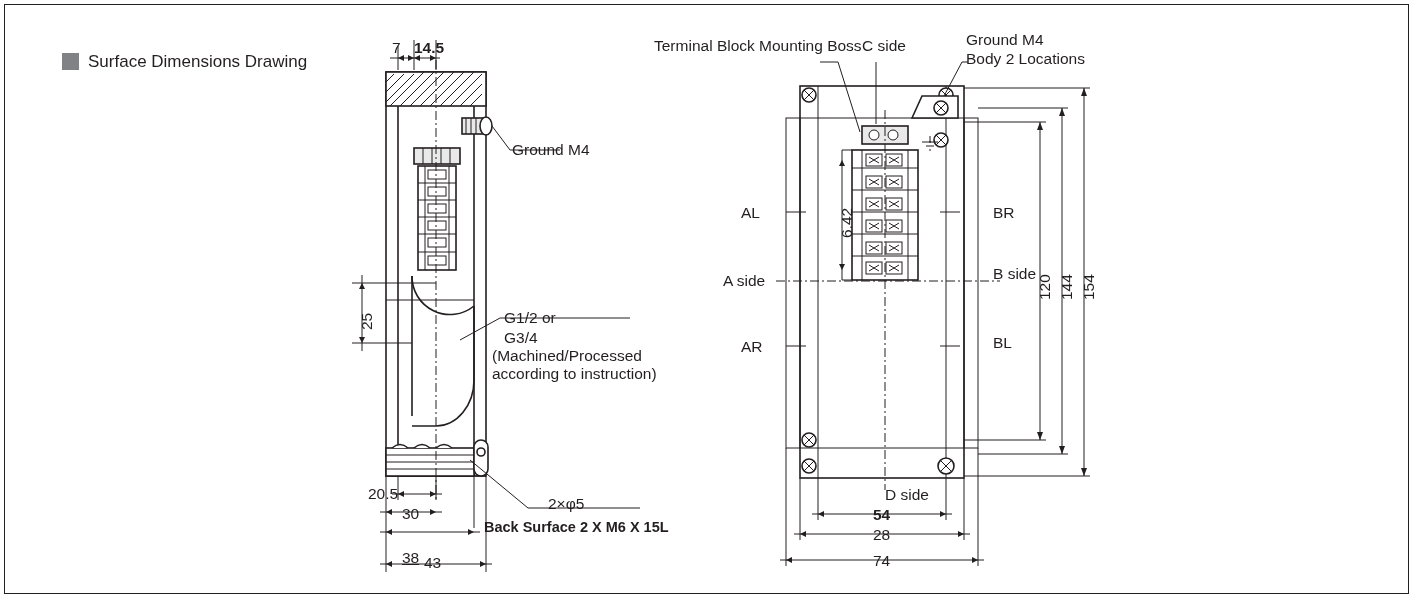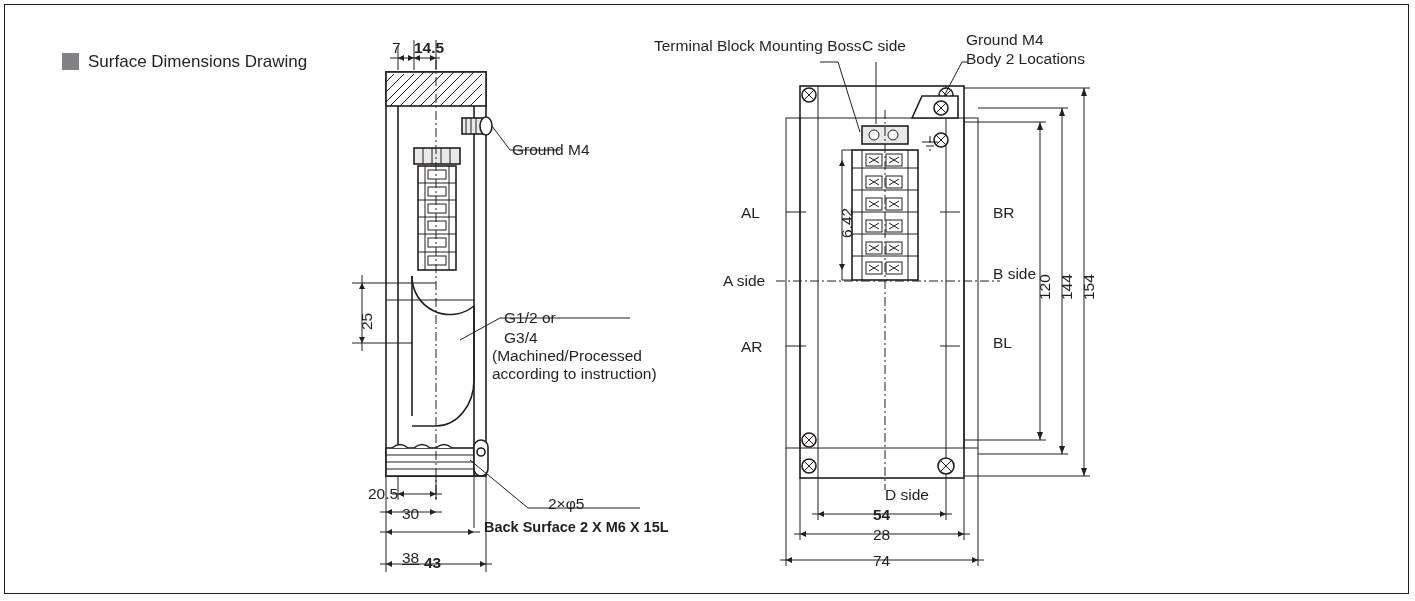--- a/index.html
+++ b/index.html
@@ -333,21 +333,21 @@
   <div class="vert" style="left:358px;top:330px;">25</div>
 
   <div class="lbl" style="left:504px;top:308px;">G1/2 or</div>
   <div class="lbl" style="left:504px;top:328px;">G3/4</div>
   <div class="lbl" style="left:492px;top:346px;">(Machined/Processed</div>
   <div class="lbl" style="left:492px;top:364px;">according to instruction)</div>
 
   <div class="lbl" style="left:368px;top:484px;">20.5</div>
   <div class="lbl" style="left:402px;top:504px;">30</div>
   <div class="lbl" style="left:402px;top:548px;text-decoration:underline;">38</div>
-  <div class="lbl" style="left:424px;top:553px;font-weight:bold;">43</div>
+  <div class="lbl" style="left:424px;top:553px;">43</div>
   <div class="lbl" style="left:548px;top:494px;">2×φ5</div>
   <div class="lbl sm" style="left:484px;top:518px;font-weight:bold;">Back Surface 2 X M6 X 15L</div>
 
   <div class="lbl" style="left:654px;top:36px;">Terminal Block Mounting Boss</div>
   <div class="lbl" style="left:862px;top:36px;text-align:center;">C side</div>
   <div class="lbl" style="left:966px;top:30px;">Ground M4</div>
   <div class="lbl" style="left:966px;top:49px;">Body 2 Locations</div>
 
   <div class="lbl" style="left:741px;top:203px;">AL</div>
   <div class="lbl" style="left:993px;top:203px;">BR</div>

